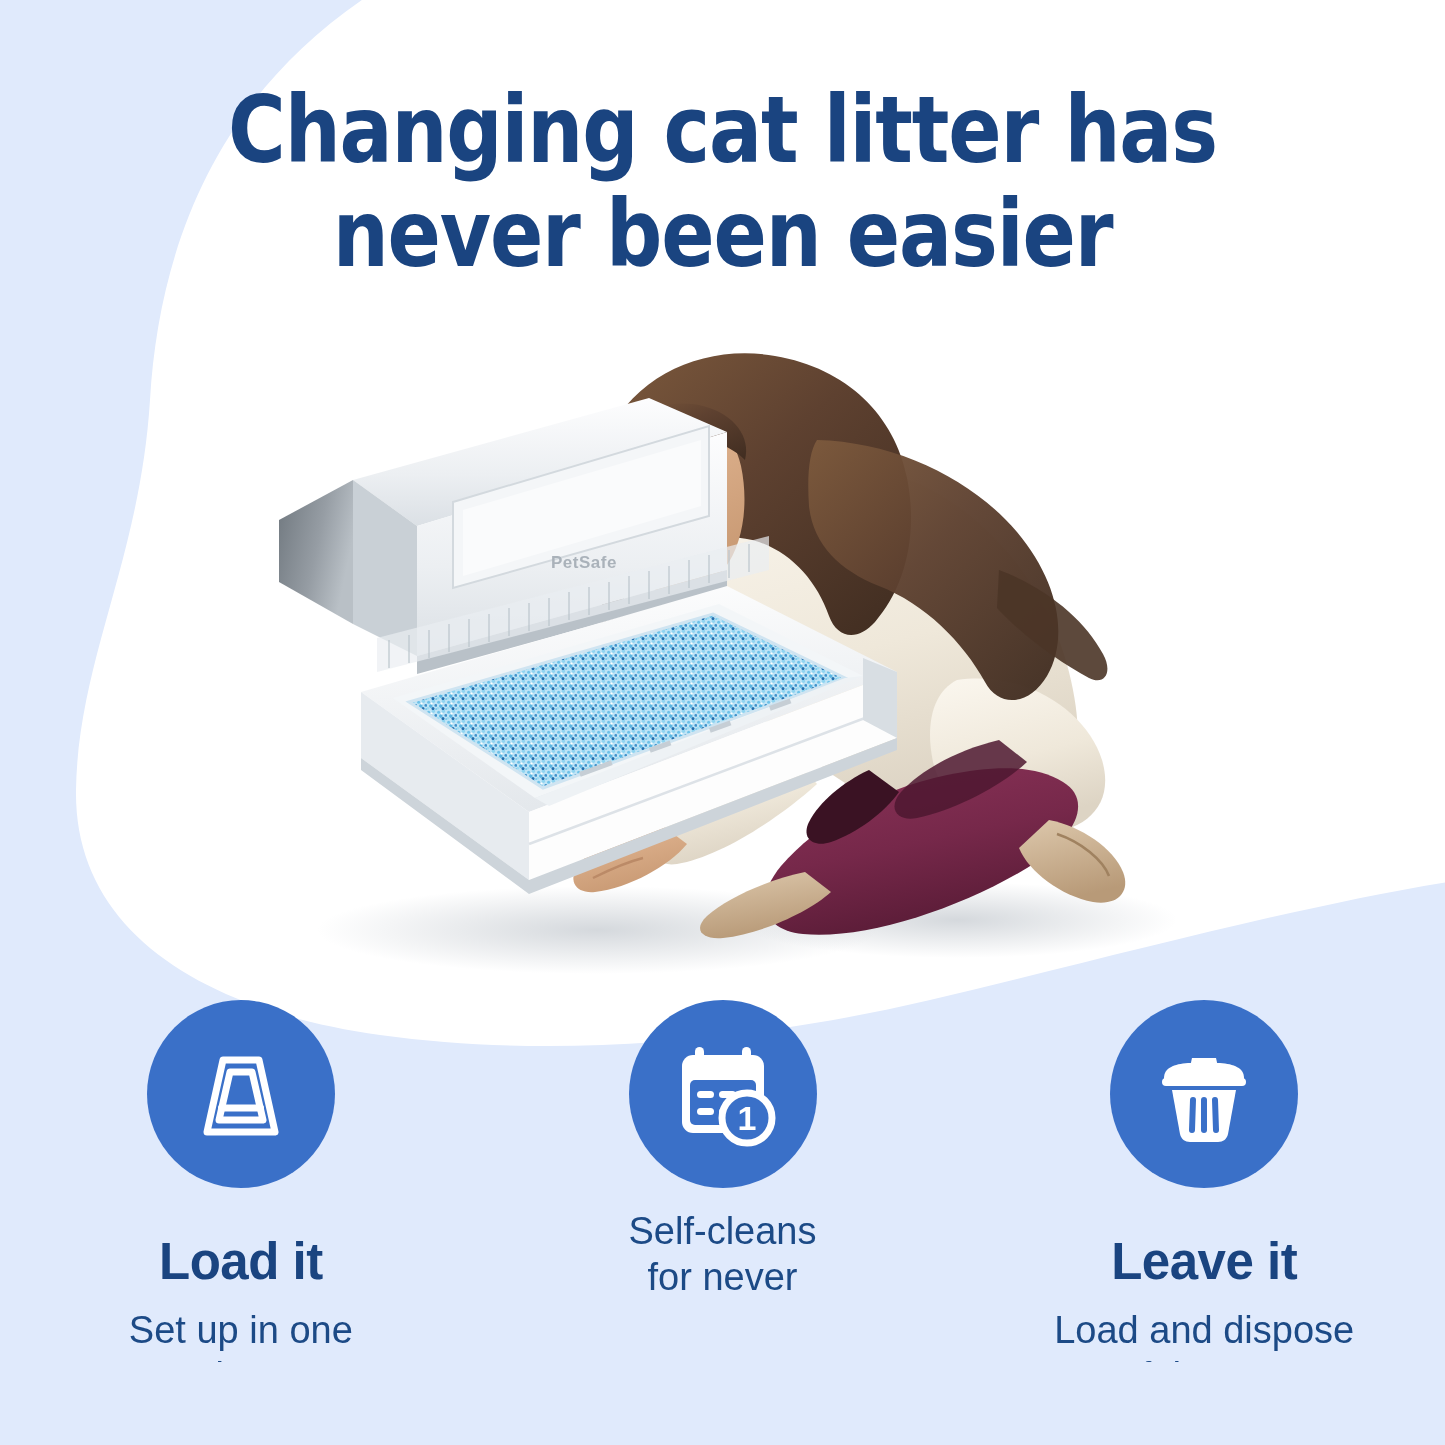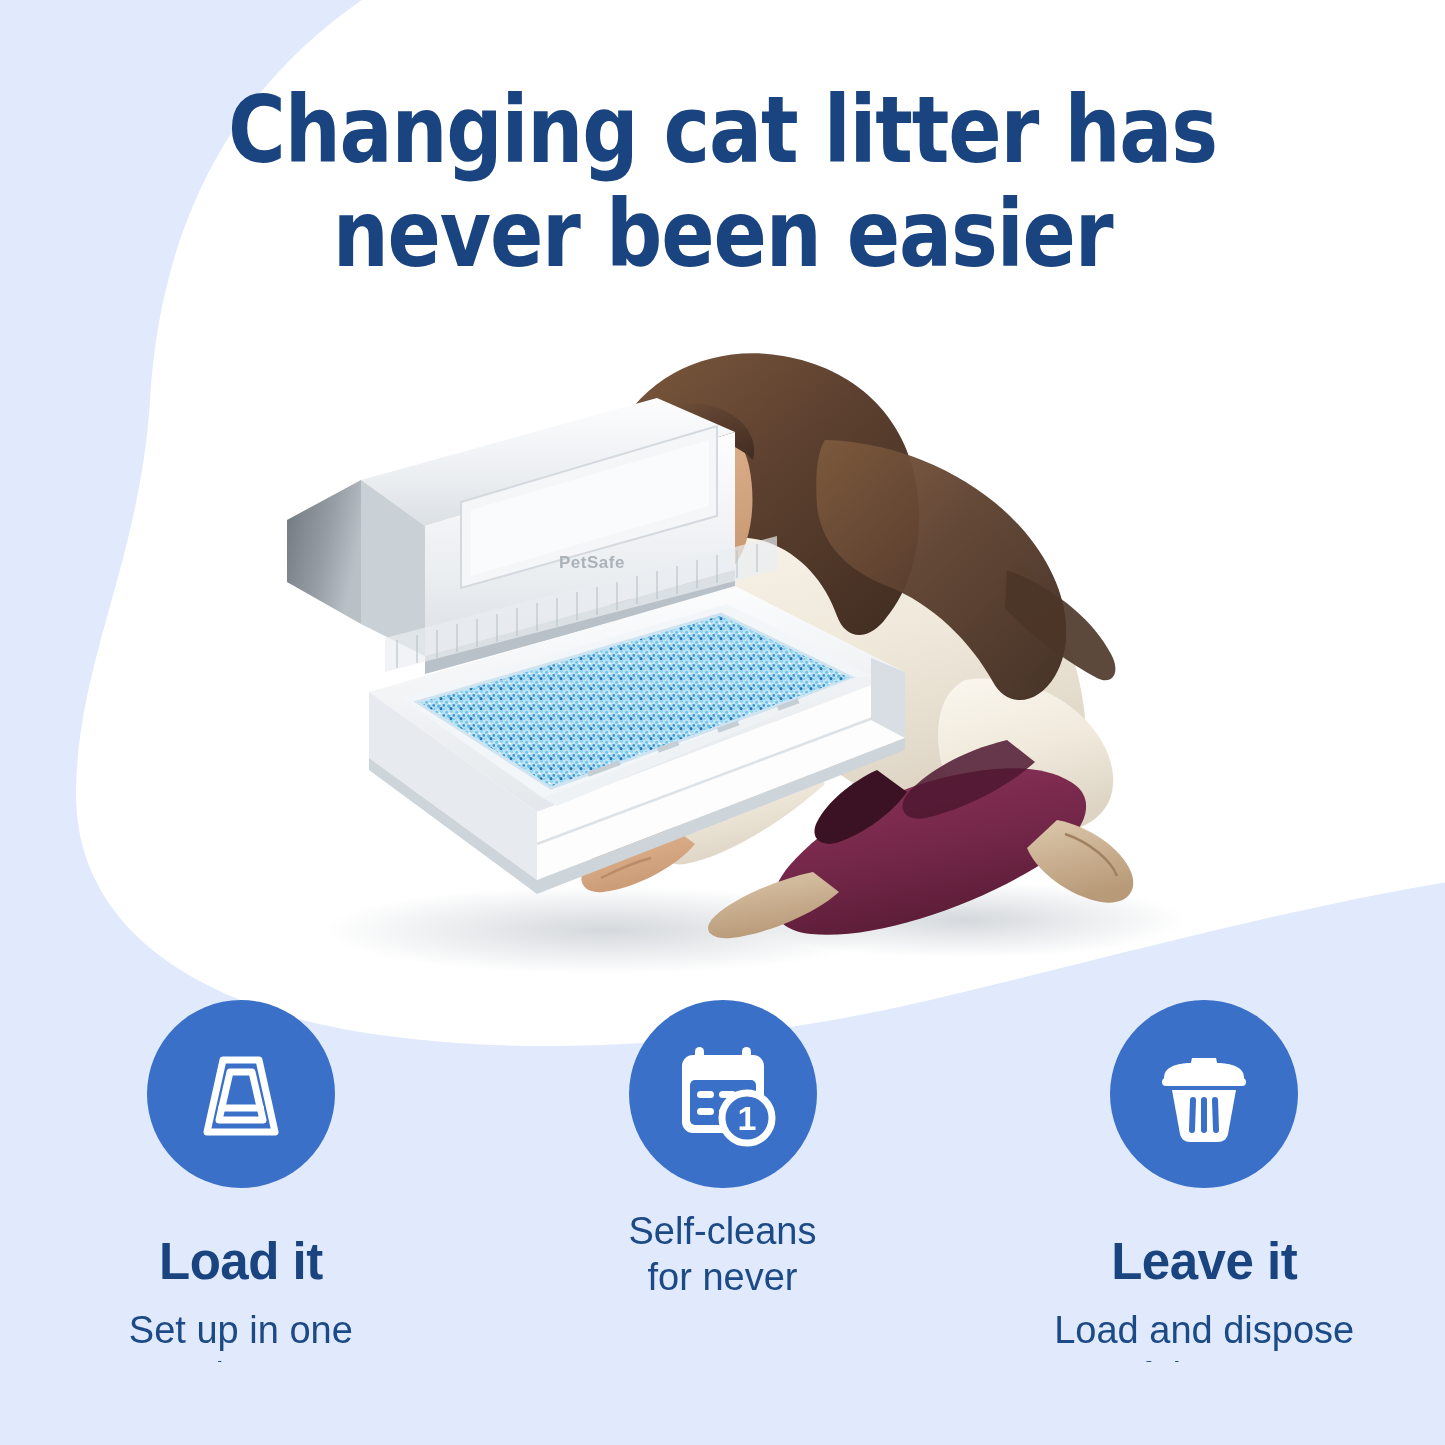--- a/index.html
+++ b/index.html
@@ -26,21 +26,21 @@
     font-size:93px;
     line-height:1.12;
     letter-spacing:-1.2px;
     font-stretch:condensed;
     transform:scaleX(.94);
     transform-origin:50% 50%;
     white-space:pre-line;
   }
 
   
-  .hero{position:absolute;left:265px;top:320px;width:940px;height:660px;}
+  .hero{position:absolute;left:257px;top:320px;width:940px;height:660px;}
   .hero svg{display:block;width:940px;height:660px;}
 
   
   .features{
     position:absolute;left:0;top:1000px;width:1445px;height:430px;
     display:flex;
   }
   .feature{flex:1 1 0;display:flex;flex-direction:column;align-items:center;}
   .badge{
     width:188px;height:188px;border-radius:50%;

